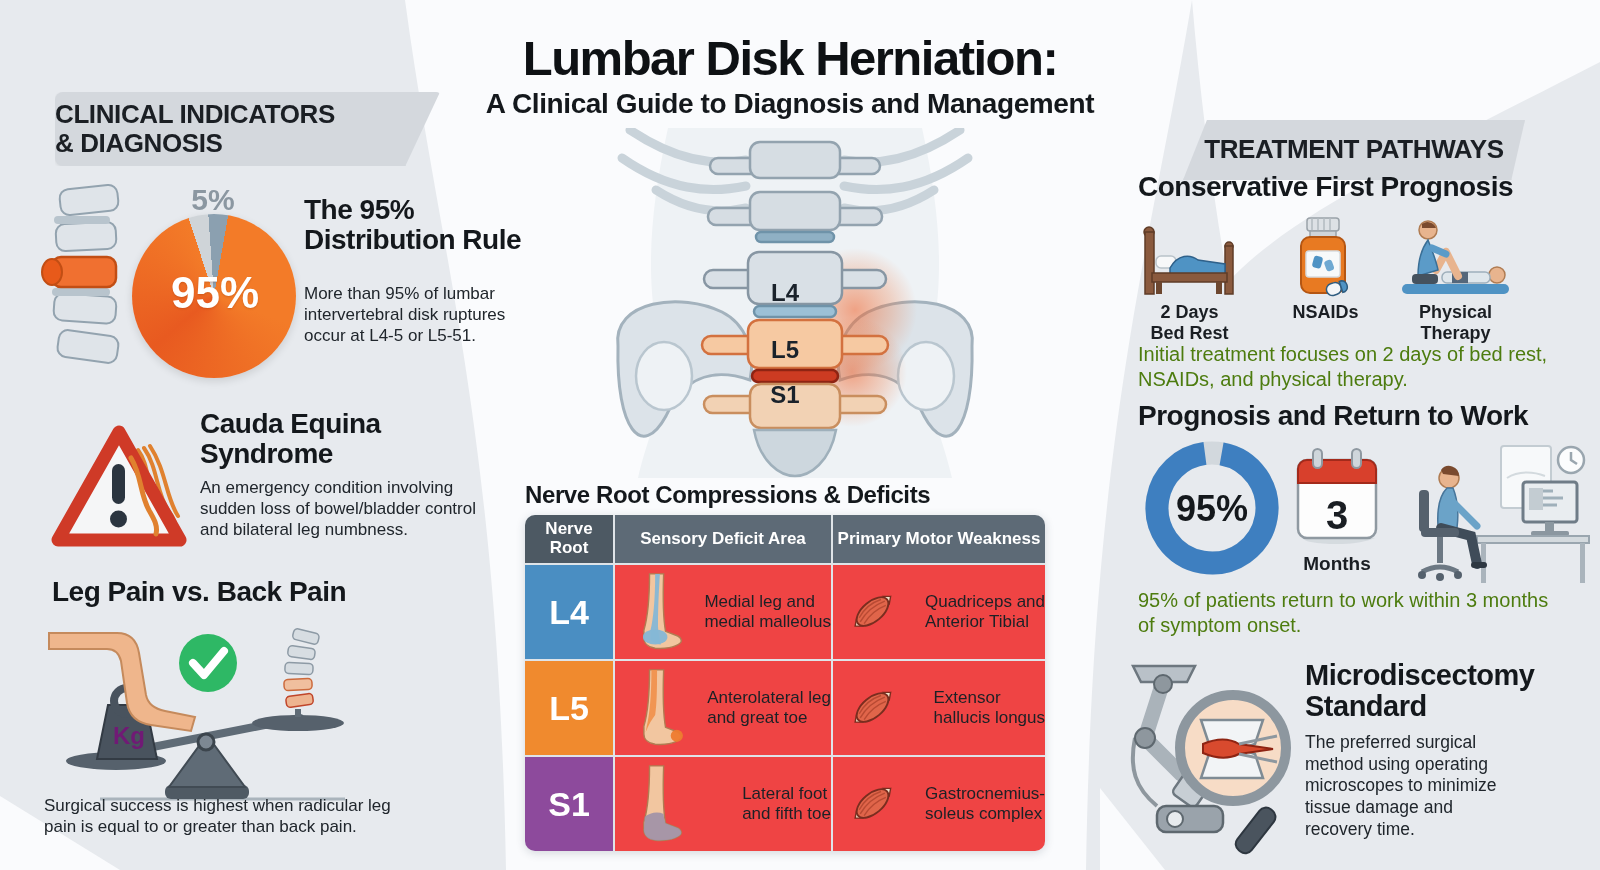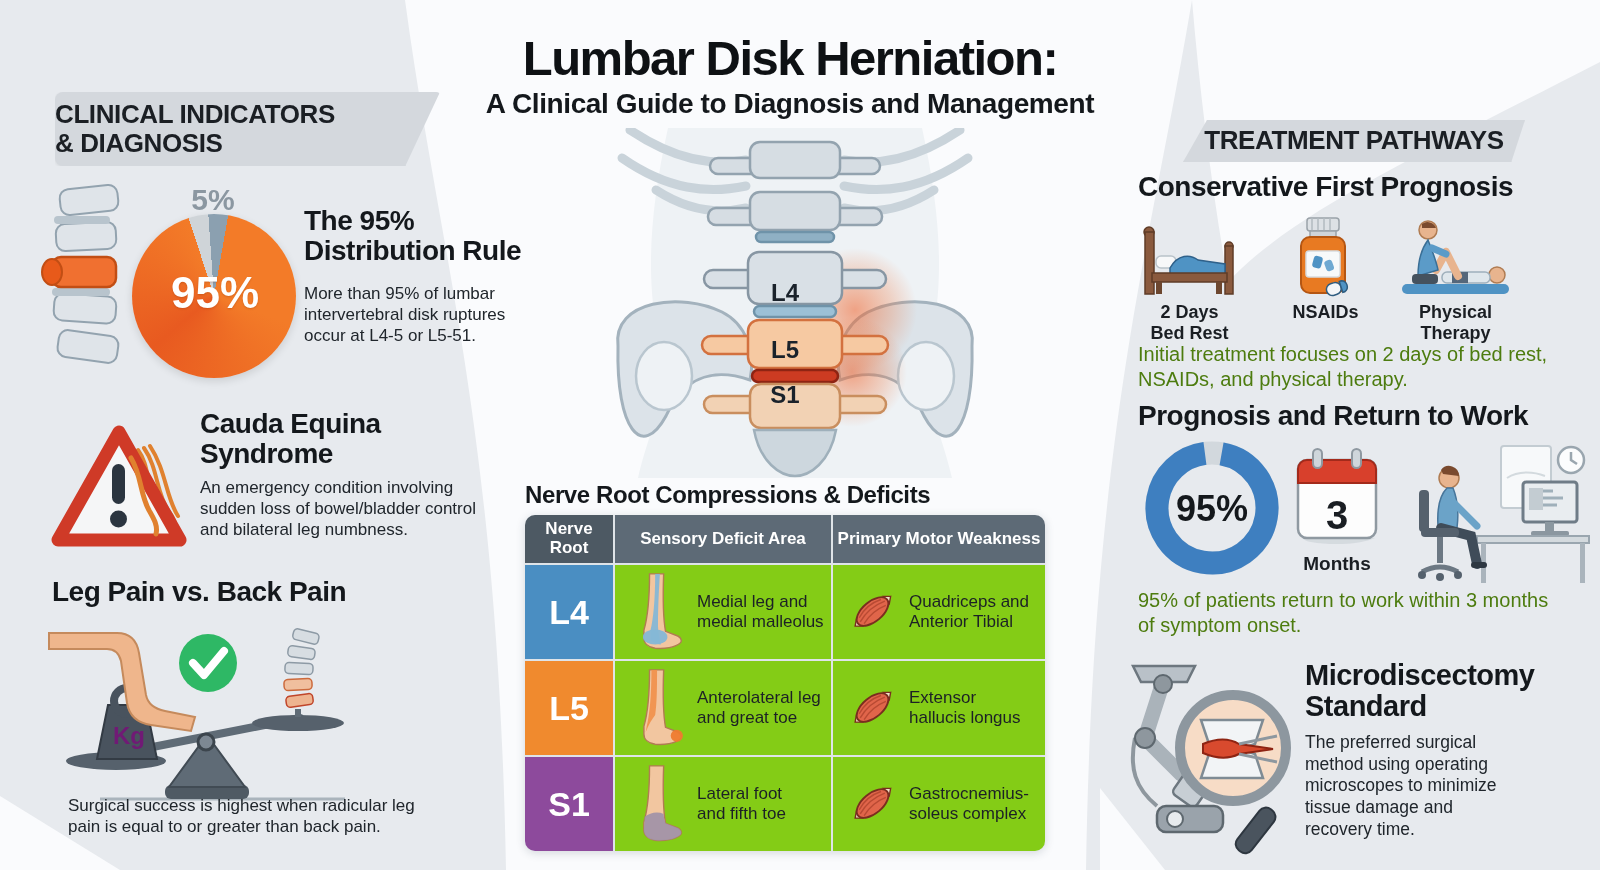--- a/index.html
+++ b/index.html
@@ -26,21 +26,21 @@
   .donut-label{font-size:36px;font-weight:700;color:#14181c;}
   
   .ntable{background:#dfe4e8;border-radius:10px;overflow:hidden;box-shadow:0 2px 10px rgba(40,55,70,.18);
           display:flex;flex-direction:column;gap:2px;}
   .t-head,.t-row{display:grid;grid-template-columns:88px 216px 212px;gap:2px;}
   .th{background:#5d6a76;color:#fff;font-weight:700;font-size:17px;display:flex;
       align-items:center;justify-content:center;text-align:center;line-height:1.1;}
   .th-root{background:#4d5963;}
   .t-head{height:48px;}
   .t-row{height:94px;}
-  .td{background:#84cc16;display:flex;align-items:center;}
+  .td{background:#ef4444;display:flex;align-items:center;justify-content:space-between;}
   .td-root{color:#fff;font-weight:700;font-size:34px;justify-content:center;}
   .root-l4{background:#4a8ec2;} .root-l5{background:#f08a2e;} .root-s1{background:#8d4a9c;}
   .cell-ico{margin:0 10px 0 14px;flex:0 0 auto;}
   .cell-txt{font-size:17px;line-height:1.2;color:#1c2126;}
   .t-title{font-size:24px;font-weight:700;letter-spacing:-.4px;color:#14181c;}
   
   .cal-num{font-size:40px;font-weight:700;line-height:1;color:#1a1e23;text-align:center;}
   .cal-unit{font-size:19px;font-weight:700;color:#1a1e23;text-align:center;margin-top:38px;}
   .kg{font-size:24px;font-weight:700;color:#701a75;}
   .spine-lab{font-size:24px;font-weight:700;color:#1a222b;text-align:center;width:56px;}
@@ -77,21 +77,21 @@
     <rect x="14" y="33" width="56" height="8" rx="4" fill="#b8c4cd"></rect>
     <rect x="12" y="105" width="58" height="8" rx="4" fill="#b8c4cd"></rect>
     <rect x="12" y="74" width="64" height="30" rx="9" fill="#f07030" stroke="#c24e14" stroke-width="2.5"></rect>
     <ellipse cx="12" cy="89" rx="10" ry="13" fill="#e85a1a" stroke="#c24e14" stroke-width="2"></ellipse>
   </svg>
 
   <div class="abs pie-small" style="left:178px;top:183px;width:70px;text-align:center">5%</div>
   <div class="abs pie" style="left:132px;top:214px;width:164px;height:164px"></div>
   <div class="abs pie-big" style="left:150px;top:268px;width:130px;text-align:center">95%</div>
 
-  <div class="abs h-sec pre" style="left:304px;top:206px;width:220px">The 95%
+  <div class="abs h-sec pre" style="left:304px;top:195px;width:220px">The 95%
 Distribution Rule</div>
   <div class="abs body-text pre" style="left:304px;top:283px;width:230px">More than 95% of lumbar
 intervertebral disk ruptures
 occur at L4-5 or L5-51.</div>
 
   <svg class="abs" style="left:46px;top:418px" width="150" height="150" viewBox="0 0 150 150">
     <g fill="none" stroke="#e0812f" stroke-width="4" stroke-linecap="round">
       <path d="M92,32 C104,48 100,70 112,86 C118,95 124,104 122,118"></path>
       <path d="M98,30 C112,50 110,74 122,92 C128,100 132,108 130,118"></path>
       <path d="M104,28 C120,52 120,80 132,98"></path>
@@ -128,21 +128,21 @@
       <rect x="243" y="34" width="27" height="11" rx="4" fill="#d7dde2" transform="rotate(8 256 39)"></rect>
       <rect x="240" y="50" width="28" height="11" rx="4" fill="#d7dde2" transform="rotate(3 254 55)"></rect>
       <rect x="239" y="66" width="28" height="11" rx="4" fill="#f0bf9e" stroke="#cc6a3c" transform="rotate(-3 253 71)"></rect>
       <rect x="241" y="82" width="27" height="11" rx="4" fill="#eeb490" stroke="#c0452a" transform="rotate(-8 254 87)"></rect>
     </g>
 
     <circle cx="163" cy="50" r="29" fill="#2eb865"></circle>
     <path d="M148,50 L159,62 L179,38" fill="none" stroke="#fff" stroke-width="8" stroke-linecap="round" stroke-linejoin="round"></path>
   </svg>
   <div class="abs kg" style="left:113px;top:722px">Kg</div>
-  <div class="abs body-text pre" style="left:68px;top:795px;width:380px">Surgical success is highest when radicular leg
+  <div class="abs body-text pre" style="left:44px;top:795px;width:380px">Surgical success is highest when radicular leg
 pain is equal to or greater than back pain.</div>
 
   <svg class="abs" style="left:560px;top:128px" width="470" height="350" viewBox="0 0 470 350">
     <defs>
       <radialGradient id="glow">
         <stop offset="0%" stop-color="rgba(240,96,40,.55)"></stop>
         <stop offset="60%" stop-color="rgba(240,110,50,.25)"></stop>
         <stop offset="100%" stop-color="rgba(240,110,50,0)"></stop>
       </radialGradient>
     </defs>
@@ -278,21 +278,21 @@
             <ellipse cx="27" cy="27" rx="20" ry="10.5" fill="#e0654a" stroke="#7a2d1f" stroke-width="2"></ellipse>
             <path d="M12,23 Q27,17 42,23 M10,27 Q27,21 44,27 M12,31 Q27,26 42,31" fill="none" stroke="#b94a33" stroke-width="1.5"></path>
           </g>
         </svg>
         <span class="cell-txt pre">Gastrocnemius-
 soleus complex</span>
       </div>
     </div>
   </div>
 
-  <div class="abs banner" style="left:1183px;top:120px;width:342px;height:42px;justify-content:center;
+  <div class="abs banner" style="left:1183px;top:120px;width:342px;height:60px;justify-content:center;
        clip-path:polygon(7% 0,100% 0,96% 100%,0 100%)">
     <div class="banner-text">TREATMENT PATHWAYS</div>
   </div>
 
   <div class="abs h-sec" style="left:1138px;top:172px;width:420px">Conservative First Prognosis</div>
 
   <svg class="abs" style="left:1140px;top:226px" width="98" height="72" viewBox="0 0 98 72">
     <circle cx="9" cy="6" r="5" fill="#8a5a3e" stroke="#5f3c27" stroke-width="1.5"></circle>
     <circle cx="89" cy="20" r="4" fill="#8a5a3e" stroke="#5f3c27" stroke-width="1.5"></circle>
     <rect x="5" y="6" width="9" height="62" fill="#8a5a3e" stroke="#5f3c27" stroke-width="1.5"></rect>

